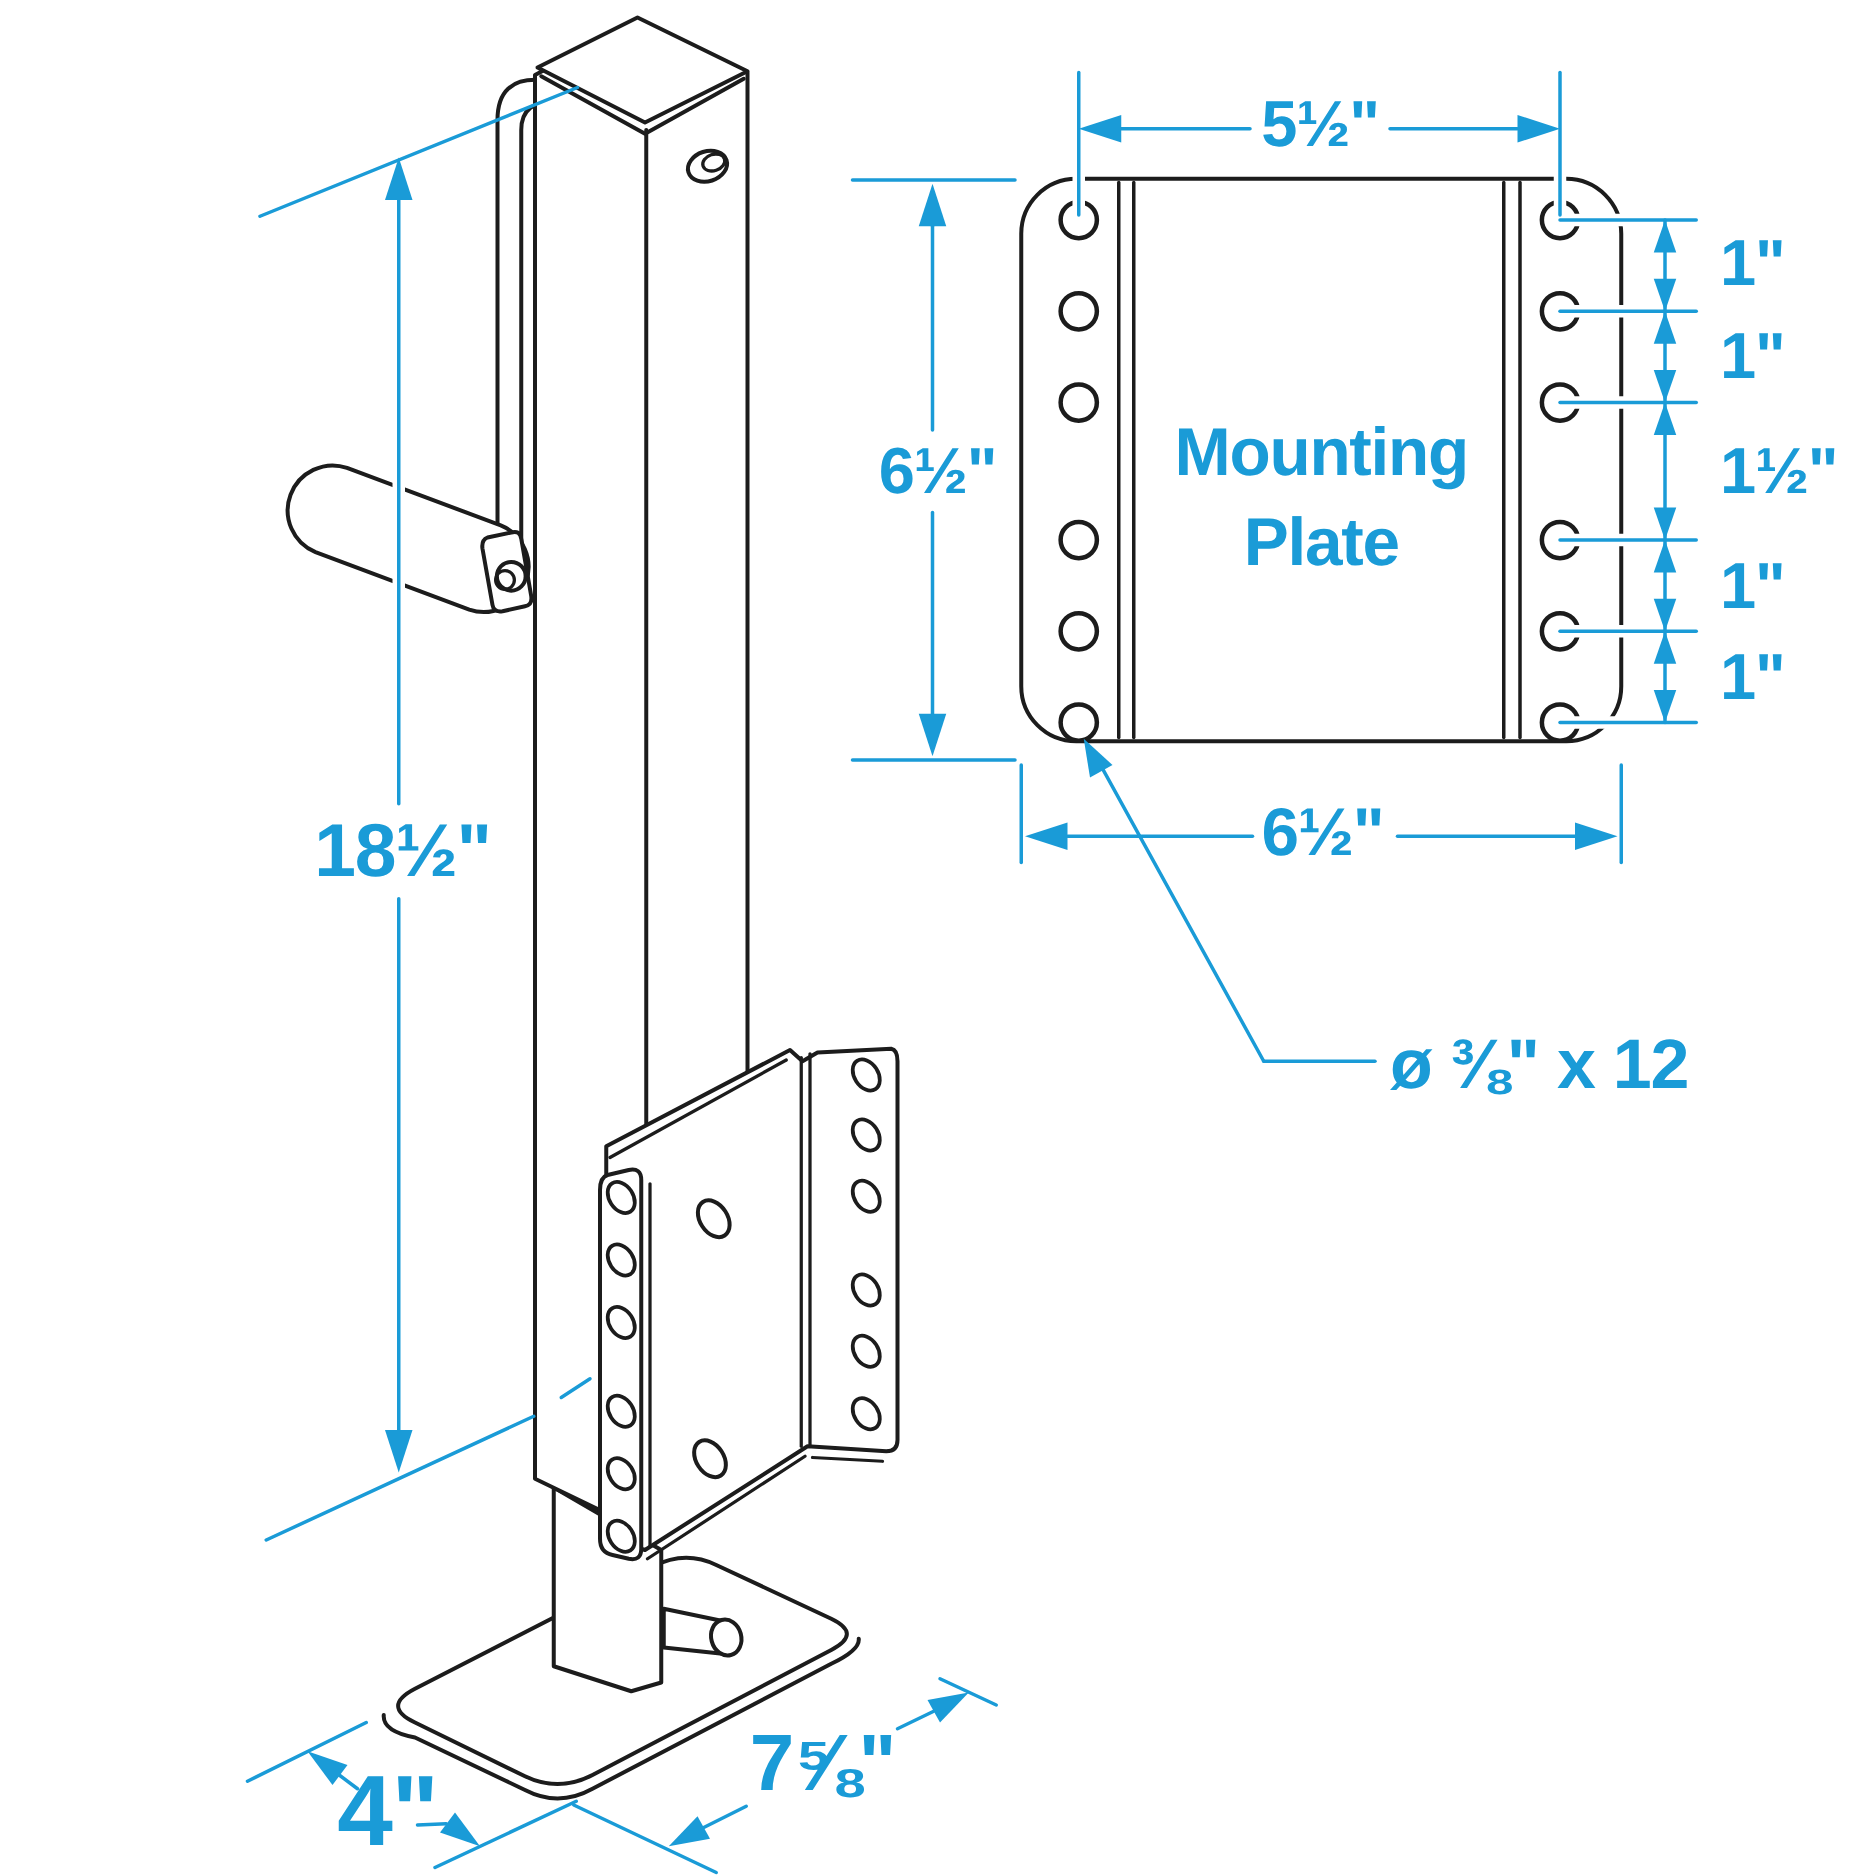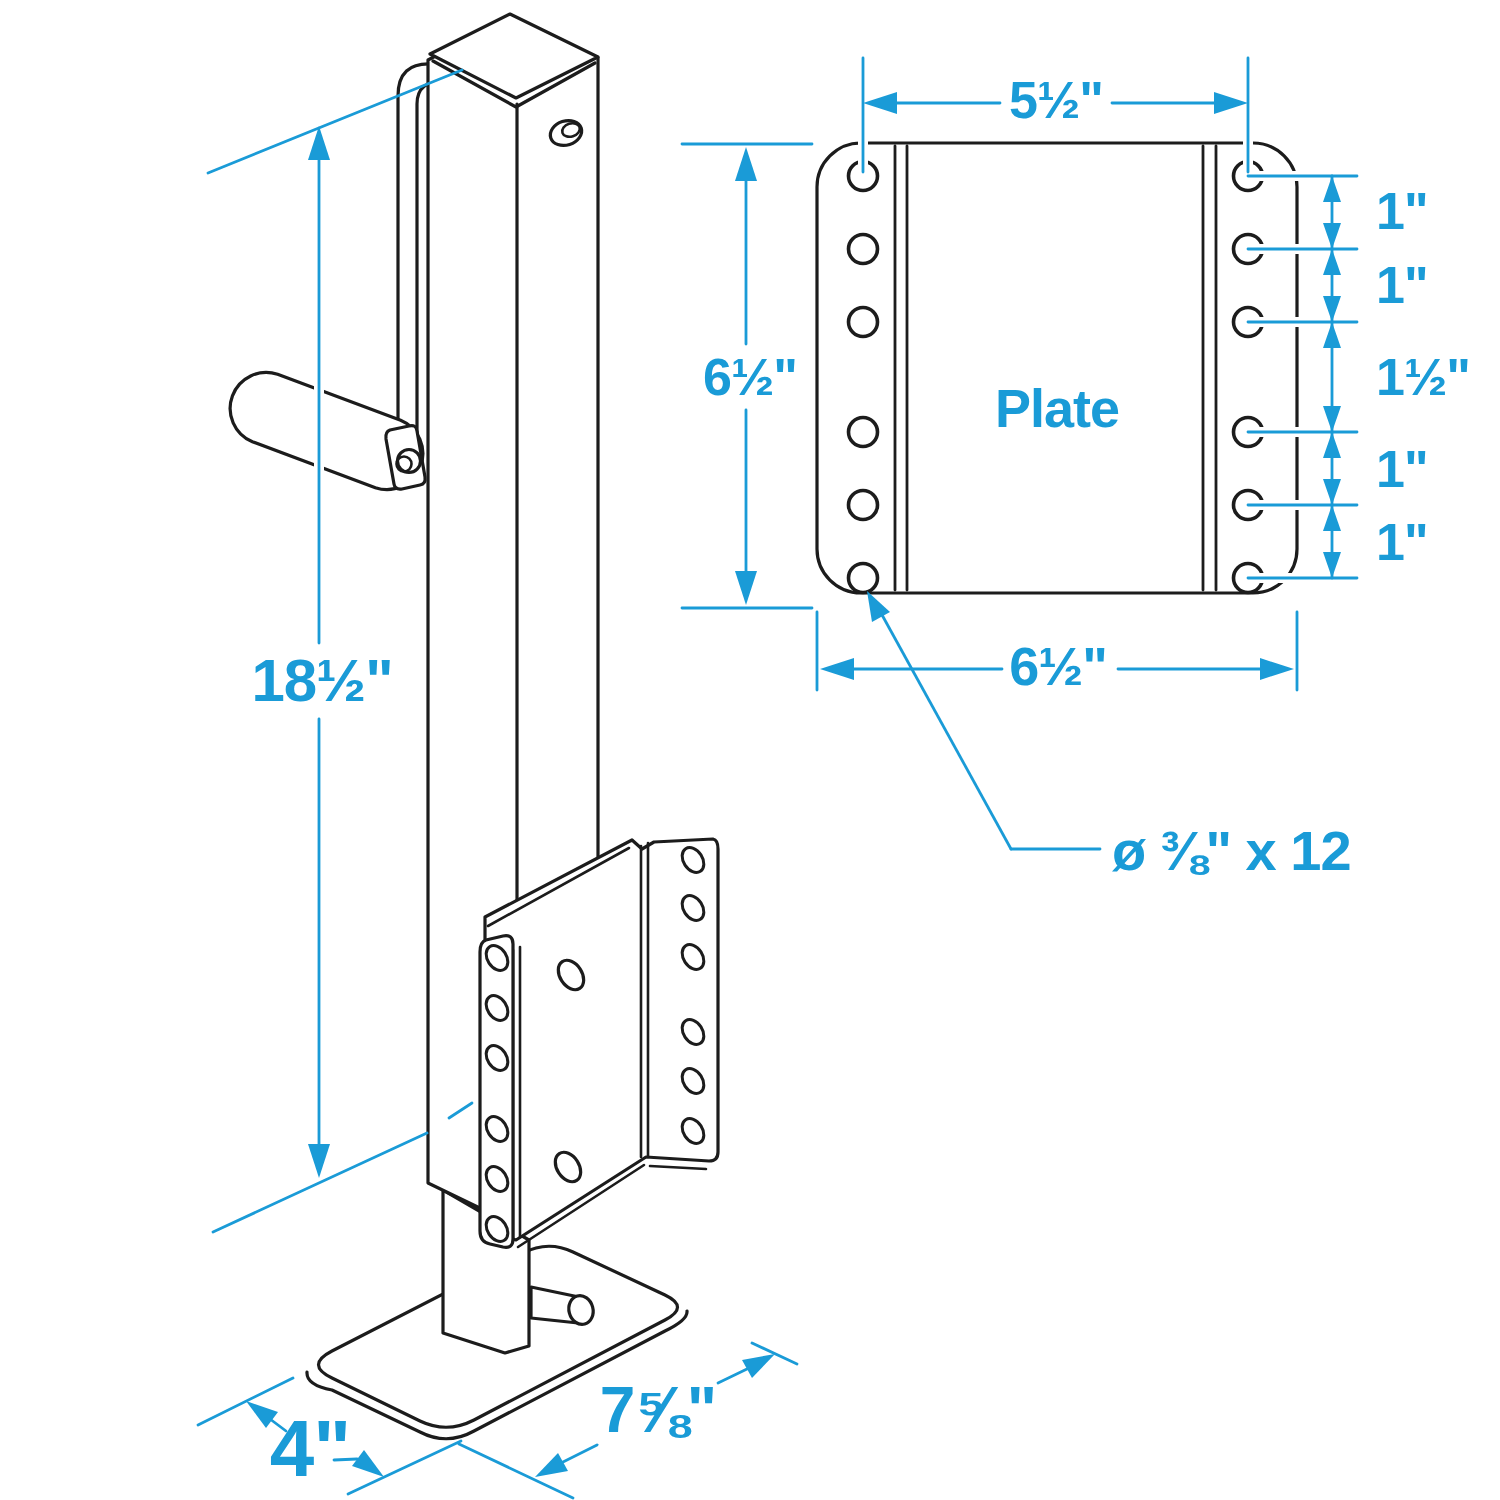--- a/index.html
+++ b/index.html
@@ -210,21 +210,22 @@
 </svg>
 
 <div class="lbl fs60" style="left:322px;top:681px;">18½"</div>
 <div class="lbl fs80" style="left:310px;top:1449px;">4"</div>
 <div class="lbl fs64" style="left:658px;top:1410px;">7⅝"</div>
 
 <div class="lbl fs52" style="left:1056px;top:100px;">5½"</div>
 <div class="lbl fs52" style="left:750px;top:377px;">6½"</div>
 <div class="lbl fs54" style="left:1058px;top:666px;">6½"</div>
 
-<div class="lbl fs54" style="left:1057px;top:408px;">Plate</div>
+<div class="lbl fs54" style="left:1057px;top:362px;">Mounting</div>
+<div class="lbl fs54" style="left:1057px;top:434px;">Plate</div>
 
 <div class="lbl fs52 left-anchor" style="left:1376px;top:211px;">1"</div>
 <div class="lbl fs52 left-anchor" style="left:1376px;top:285px;">1"</div>
 <div class="lbl fs52 left-anchor" style="left:1376px;top:377px;">1½"</div>
 <div class="lbl fs52 left-anchor" style="left:1376px;top:469px;">1"</div>
 <div class="lbl fs52 left-anchor" style="left:1376px;top:542px;">1"</div>
 
 <div class="lbl fs56 left-anchor" style="left:1112px;top:851px;">ø ⅜" x 12</div>
 
 </div>

